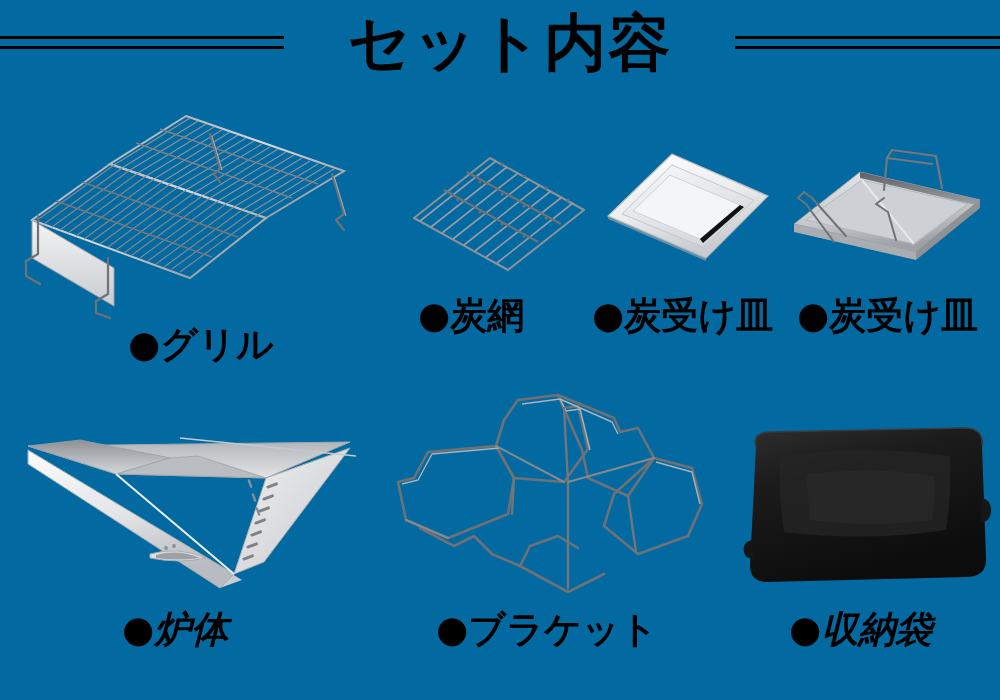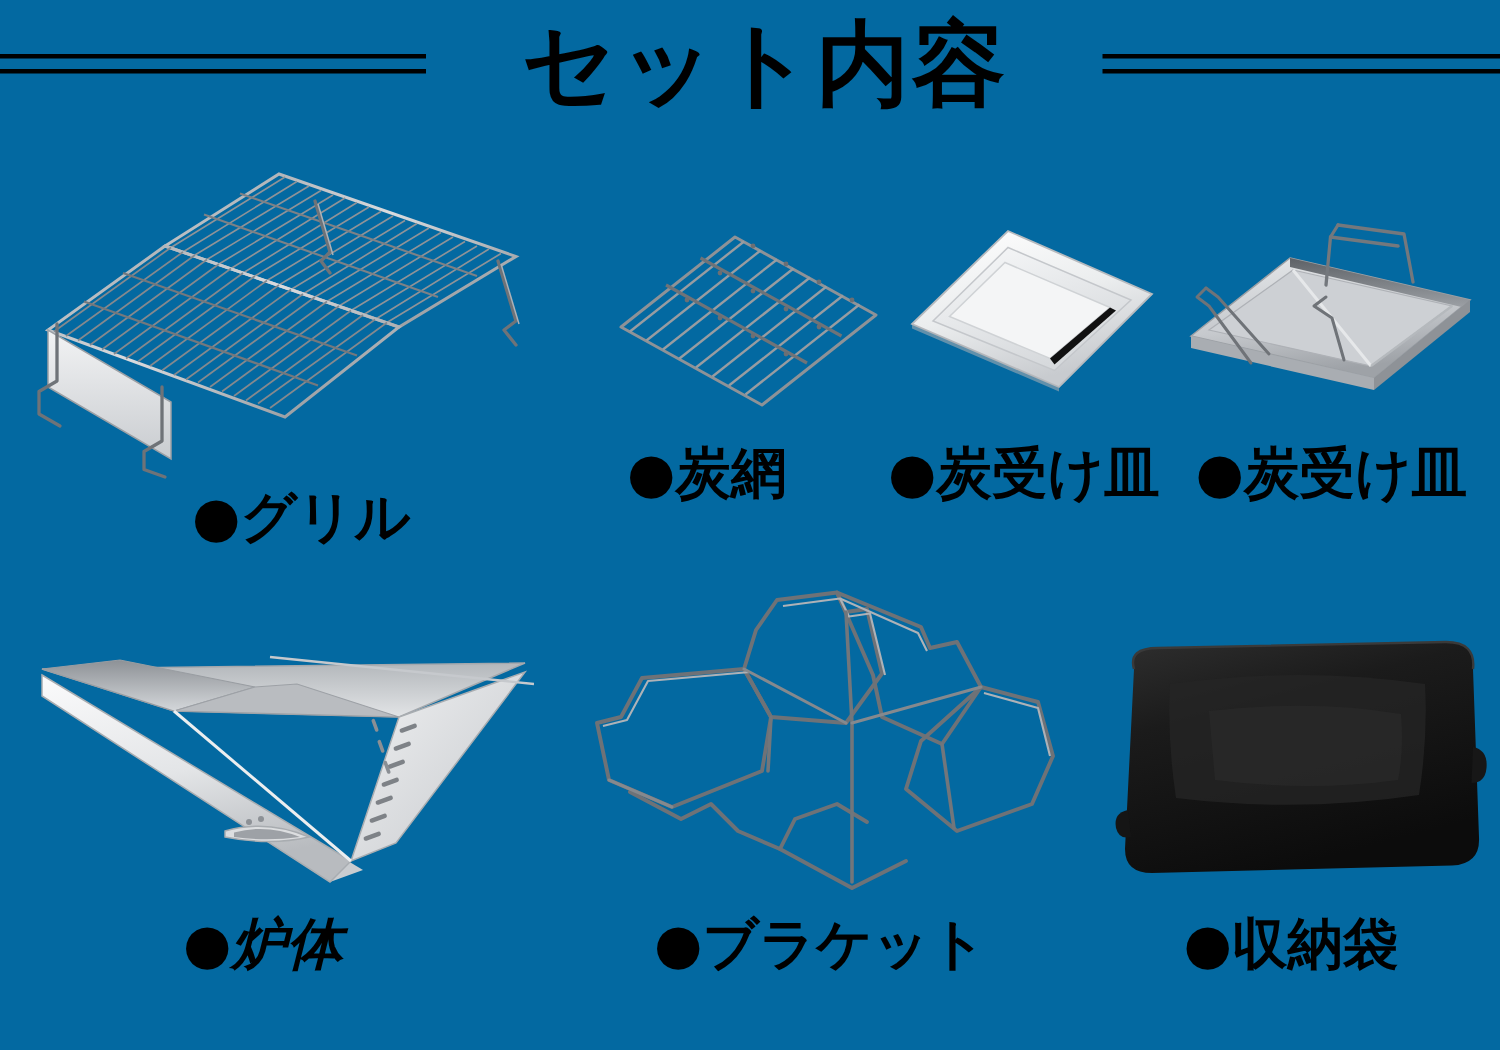--- a/index.html
+++ b/index.html
@@ -392,15 +392,15 @@
 
       <path d="M44 34 Q130 22 214 34 Q216 70 210 108 Q130 120 48 110 Q42 70 44 34 Z" fill="#252525" opacity="0.75"></path>
       <path d="M70 52 Q140 44 198 54 Q200 78 196 98 Q136 106 74 98 Z" fill="#2b2b2b" opacity="0.6"></path>
 
       <path d="M246 76 Q256 78 255 90 Q254 100 245 100 Z" fill="#171717"></path>
       <path d="M16 118 Q6 120 8 130 Q10 138 18 136 Z" fill="#151515"></path>
 
       <path d="M20 24 Q16 10 36 10 L228 6 Q248 6 246 24" fill="none" stroke="#3a3a3a" stroke-width="1.6"></path>
     </svg>
   </div>
-  <div class="item-label" style="left:789px; top:609px;">●収納袋</div>
+  <div class="item-label" style="left:789px; top:609px;font-style:italic;">●収納袋</div>
 
 </div>
 
 </body></html>

